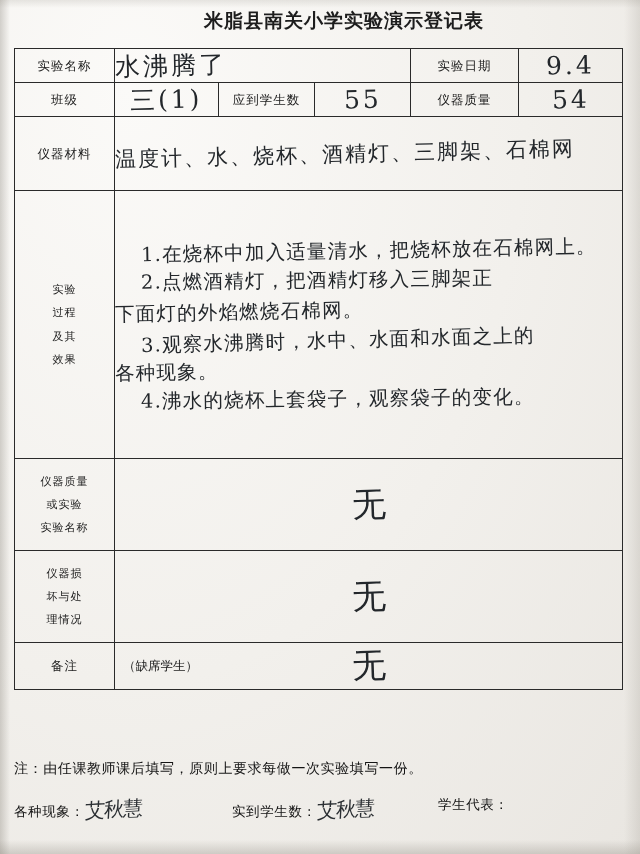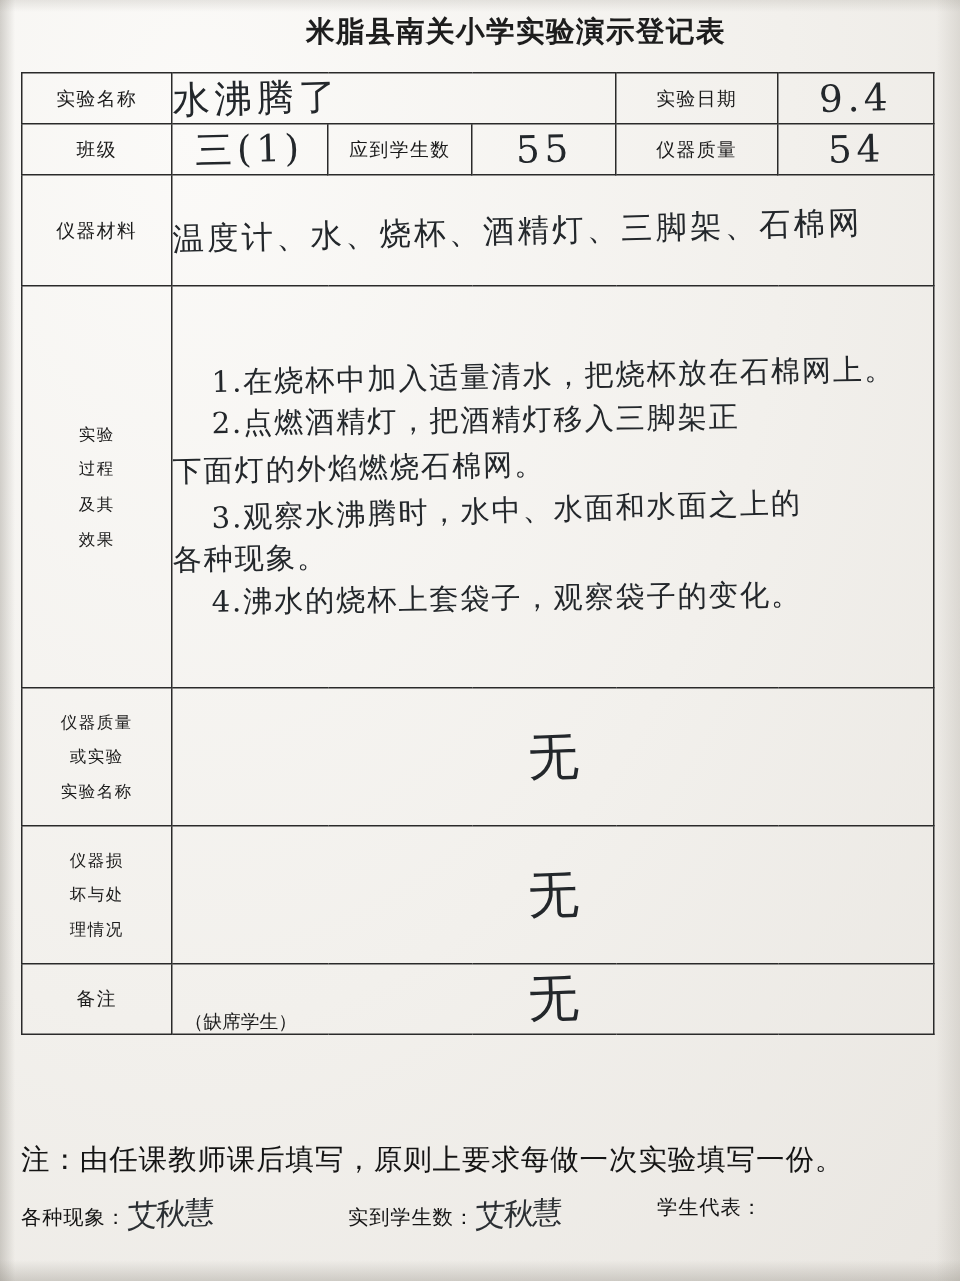--- a/index.html
+++ b/index.html
@@ -96,21 +96,21 @@
     font-family: "DejaVu Serif", serif;
     font-size: 34px;
     color: #23272b;
     transform: rotate(-2deg);
     display: inline-block;
   }
   .note {
     position: absolute;
     left: 14px;
     top: 760px;
-    font-size: 19px;
+    font-size: 14px;
     color: #141414;
     letter-spacing: 0.6px;
   }
   .sign-row {
     position: absolute;
     left: 10px;
     top: 796px;
     width: 620px;
     font-size: 13.5px;
     color: #141414;
@@ -128,21 +128,20 @@
     transform: rotate(-3deg) skewX(-6deg);
     letter-spacing: -1px;
   }
   .smallnote {
     font-size: 12.5px;
     color: #1b1b1b;
     position: absolute;
     left: 8px;
     top: 50%;
     transform: translateY(-50%);
-    margin-top: 16px;
   }
   .edge {
     position: absolute;
     pointer-events: none;
   }
   .edge-left {
     left: 0; top: 0; width: 10px; height: 100%;
     background: linear-gradient(to right, rgba(120,115,105,.30), rgba(255,255,255,0));
   }
   .edge-bottom {

